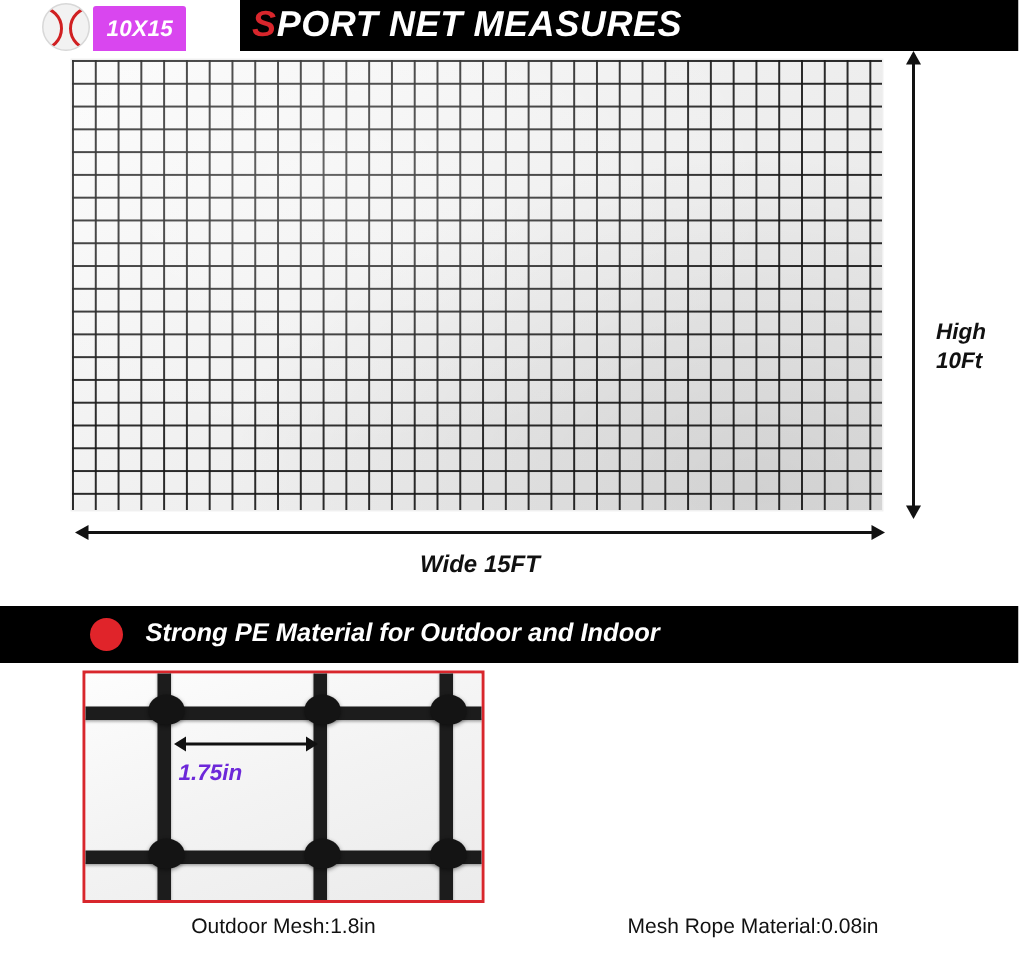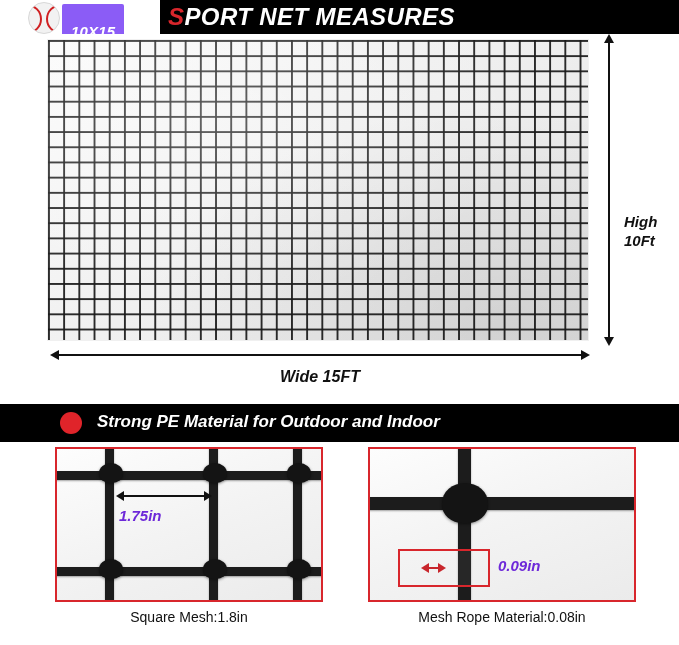--- a/index.html
+++ b/index.html
@@ -52,22 +52,22 @@
     border-radius: 50%;
     top: 1px;
   }
   .baseball-icon::before { left: -17px; }
   .baseball-icon::after  { left: 17px; }
 
   .size-badge {
     position: absolute;
     left: 62px; top: 4px;
     height: 24px;
-    padding: 16px 9px;
-    background: #8b5cf6;
+    padding: 4px 9px;
+    background: #d946ef;
     color: #ffffff;
     font-size: 15px;
     font-weight: bold;
     font-style: italic;
     line-height: 24px;
     letter-spacing: 0.2px;
     border-radius: 2px;
     white-space: nowrap;
   }
   .header-title {
@@ -346,28 +346,18 @@
       <div class="knot" style="left:146px; top:14px;"></div>
       <div class="knot" style="left:230px; top:14px;"></div>
       <div class="knot" style="left:42px; top:110px;"></div>
       <div class="knot" style="left:146px; top:110px;"></div>
       <div class="knot" style="left:230px; top:110px;"></div>
 
       <div class="measure-arrow" style="left:66px; top:46px; width:82px;"></div>
       <div class="measure-label" style="left:62px; top:58px;">1.75in</div>
     </div>
 
-    <div class="detail right">
-      <div class="rope-bg"></div>
-      <div class="rope h" style="top:48px; height:13px;"></div>
-      <div class="rope v" style="left:88px; width:13px;"></div>
-      <div class="knot" style="left:72px; top:34px; width:46px; height:40px;"></div>
-
-      <div class="mini-box"></div>
-      <div class="mini-arrow"></div>
-      <div class="measure-label" style="left:128px; top:108px;">0.09in</div>
-    </div>
-
-    <div class="caption left">Square Mesh:1.8in</div>
+
+    <div class="caption left">Outdoor Mesh:1.8in</div>
     <div class="caption right">Mesh Rope Material:0.08in</div>
   </div>
 
 </div>
 
 </body></html>

